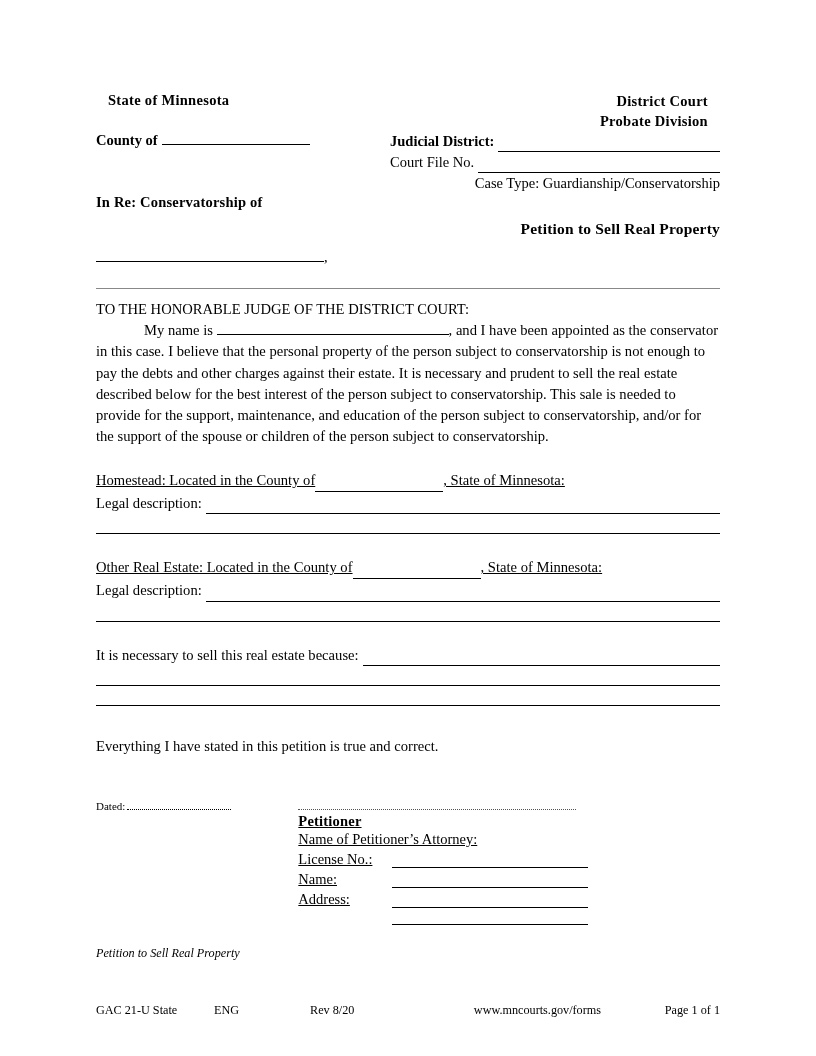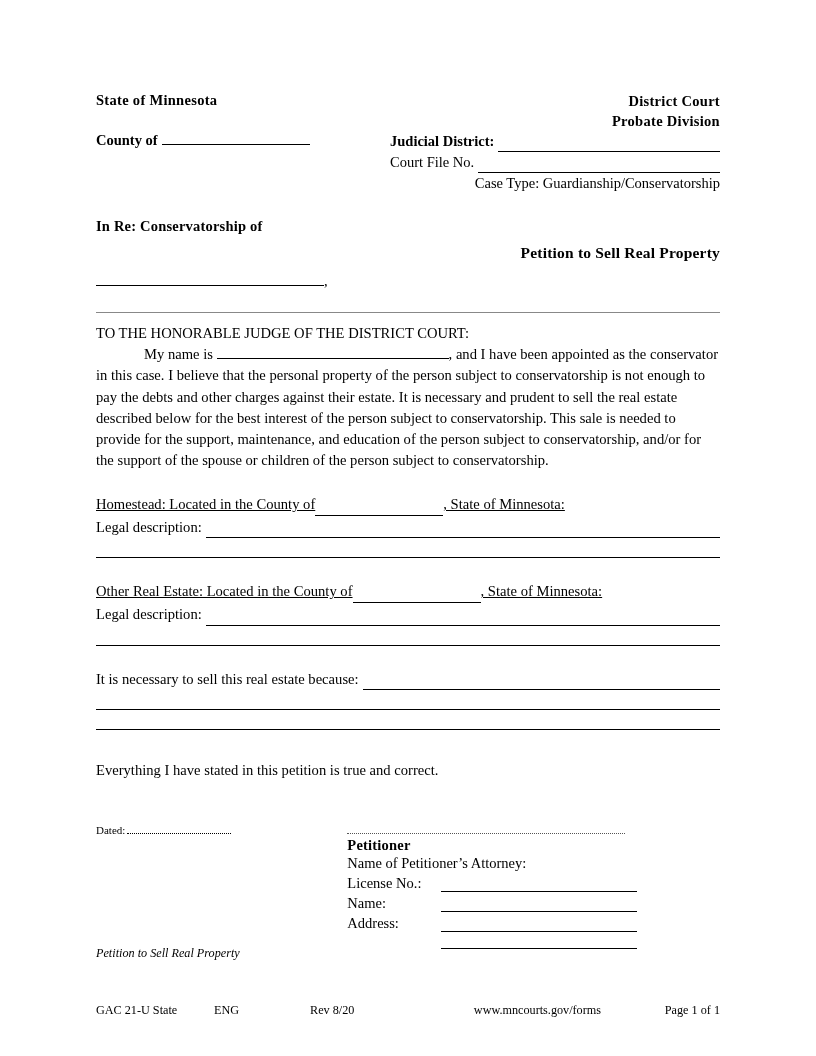--- a/index.html
+++ b/index.html
@@ -20,21 +20,21 @@
     left: 0; top: 0;
     width: 816px;
     height: 1056px;
     box-sizing: border-box;
     padding: 92px 96px 0 96px;
   }
 
   
   .header-row {
     display: flex;
-    justify-content: space-between;
+    justify-content: center;
     align-items: flex-start;
   }
   .hdr-left { width: 300px; }
   .hdr-right { width: 300px; text-align: right; }
   .state-line {
     font-size: 14.5px;
     font-weight: bold;
     letter-spacing: 0.3px;
   }
   .court-line {
@@ -80,21 +80,20 @@
     margin-left: 4px;
   }
   .casetype {
     text-align: right;
     font-size: 14.5px;
     white-space: nowrap;
   }
 
   .inre-row {
     display: flex;
-    margin-top: 24px;
     align-items: flex-start;
   }
   .inre {
     font-size: 14.5px;
     font-weight: bold;
     letter-spacing: 0.2px;
   }
   .title-right {
     margin-left: auto;
     width: 330px;
@@ -177,22 +176,23 @@
     padding-top: 2px;
   }
   .dated-blank {
     width: 104px;
     margin-left: 2px;
     border-bottom: 1px dotted #000;
     display: inline-block;
     height: 12px;
   }
   .sig-right {
-    margin-left: 116px;
+    margin-left: 67px;
     width: 290px;
+    text-decoration: underline;
   }
   .sig-line {
     border-bottom: 1px dotted #555;
     height: 14px;
     width: 278px;
   }
   .petitioner {
     font-size: 14.5px;
     font-weight: bold;
     margin-top: 3px;

